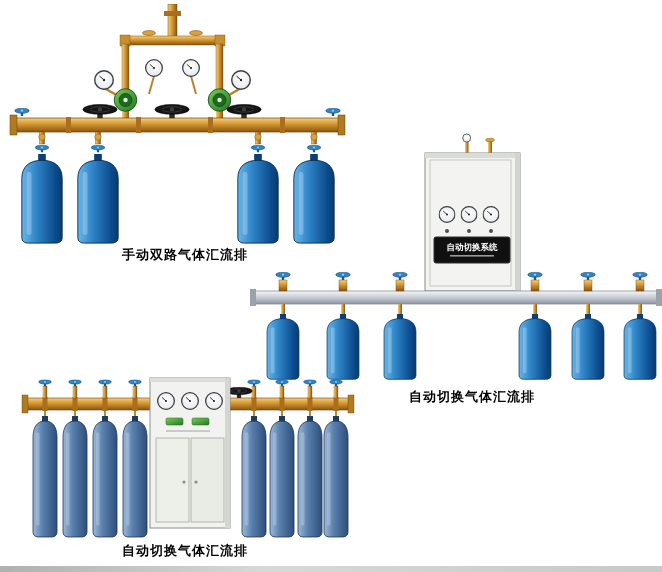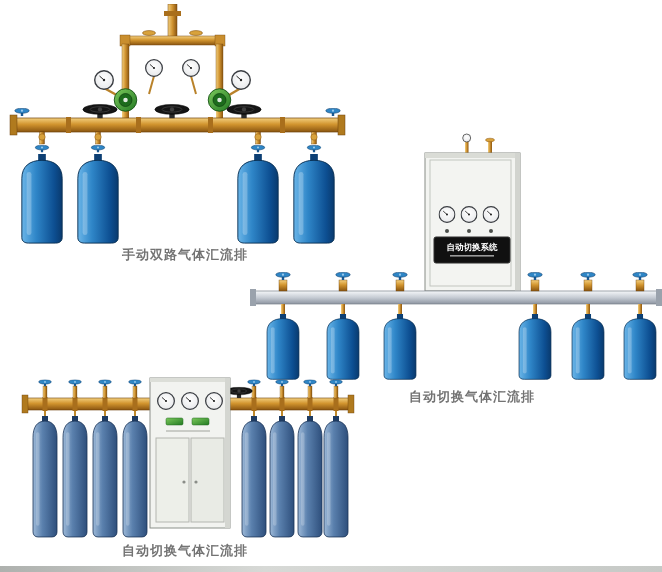--- a/index.html
+++ b/index.html
@@ -3,21 +3,21 @@
 <meta charset="utf-8">
 <style>
   html,body{margin:0;padding:0;background:#fff;}
   .canvas{
     position:relative;width:662px;height:572px;background:#fff;overflow:hidden;
     font-family:"DejaVu Sans",sans-serif;
   }
   .fig-svg{position:absolute;}
   .caption{
     position:absolute;width:200px;text-align:center;
-    font-size:13px;font-weight:bold;color:#737373;letter-spacing:1px;
+    font-size:13px;font-weight:bold;color:#000000;letter-spacing:1px;
     font-family:"DejaVu Sans",sans-serif;white-space:nowrap;
   }
   #cap1{left:85px;top:246px;}
   #cap2{left:372px;top:388px;}
   #cap3{left:85px;top:542px;}
   .bottom-strip{
     position:absolute;left:0;top:566px;width:662px;height:6px;
     background:linear-gradient(to right,#aeb1ae,#d7d9d6 40%,#c6c9c6);
   }
 </style>

